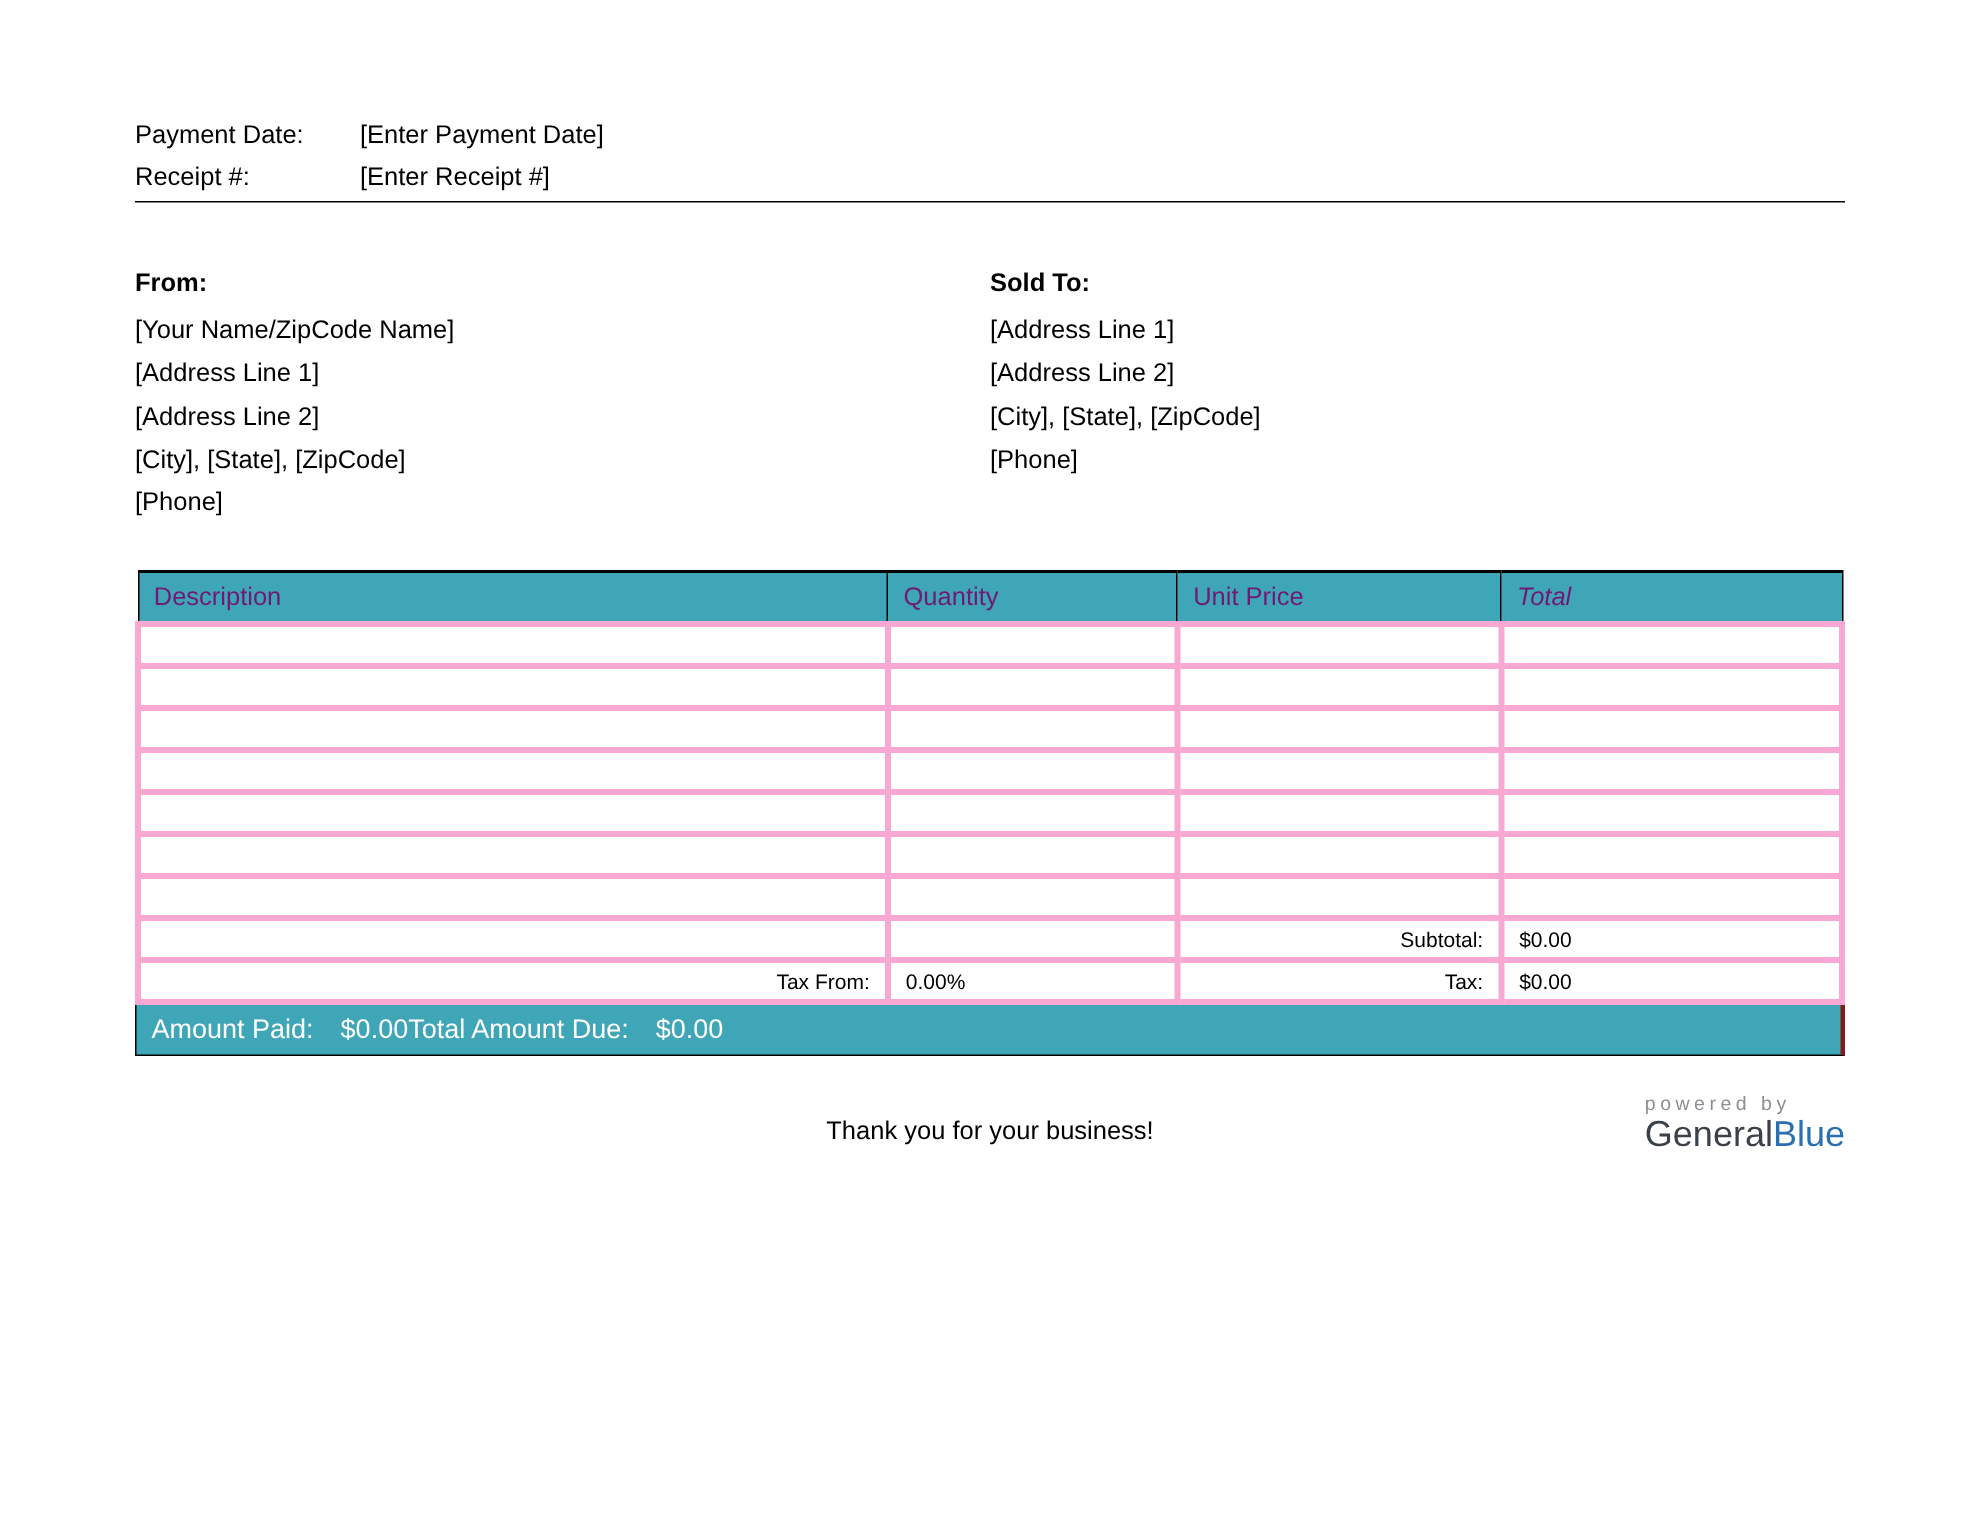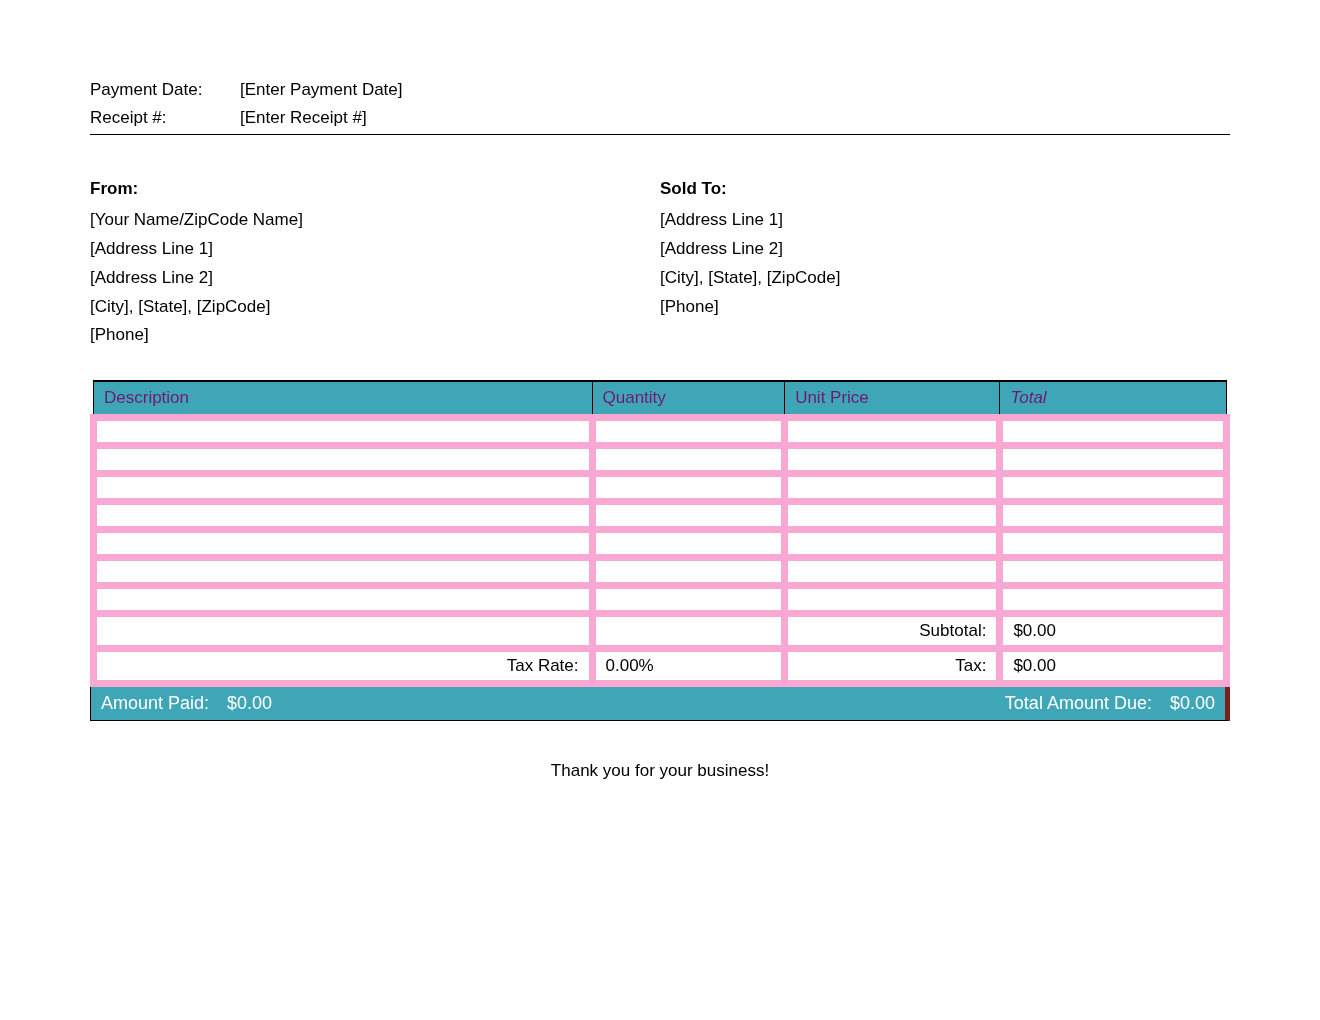--- a/index.html
+++ b/index.html
@@ -54,40 +54,40 @@
     background: #3fa6b8;
     color: #701a75;
     font-weight: 400;
     text-align: left;
     padding: 6px 10px;
     font-size: 17px;
     border: 1px solid #000;
     border-top: 2px solid #000;
   }
   table.items td {
-    border: 7px solid #f9a8d4;
+    border: 4px solid #f9a8d4;
     height: 28px;
     padding: 4px 10px;
-    font-size: 17px;
+    font-size: 14px;
   }
   .col-desc { width: 44%; }
   .col-qty  { width: 17%; }
   .col-unit { width: 19%; }
   .col-tot  { width: 20%; font-style: italic; }
   .summary td { height: 30px; }
   .summary .label-right { text-align: right; }
   .footer-bar {
     background: #3fa6b8;
     color: #fff;
     display: flex;
-    justify-content: space-between;
+    justify-content: flex-start;
     padding: 6px 10px;
     font-size: 18px;
     border-left: 1px solid #000;
-    border-right: 5px solid #7f1d1d;
+    border-right: 3px solid #7f1d1d;
     border-bottom: 1px solid #000;
   }
   .footer-bar .left, .footer-bar .right {
     display: flex;
     gap: 18px;
   }
   .thanks-row {
     display: flex;
     justify-content: center;
     position: relative;
@@ -199,34 +199,40 @@
         <td></td>
         <td></td>
       </tr>
     <tr class="summary">
       <td></td>
         <td></td>
       <td class="label-right">Subtotal:</td>
       <td>$0.00</td>
     </tr>
     <tr class="summary">
-      <td class="label-right">Tax Rate:</td>
+      <td class="label-right">Tax From:</td>
       <td>0.00%</td>
       <td class="label-right">Tax:</td>
       <td>$0.00</td>
     </tr>
   </tbody>
 </table>
 
 <div class="footer-bar">
   <div class="left">
     <span>Amount Paid:</span>
     <span>$0.00</span>
   </div>
   <div class="right">
     <span>Total Amount Due:</span>
     <span>$0.00</span>
   </div>
 </div>
 
 <div class="thanks-row">
   <div class="thanks">Thank you for your business!</div>
+  <div class="brand">
+    <div class="powered">powered by</div>
+    <div class="name">
+      <span>General</span><span class="blue">Blue</span>
+    </div>
+  </div>
 </div>
 
 </body></html>

